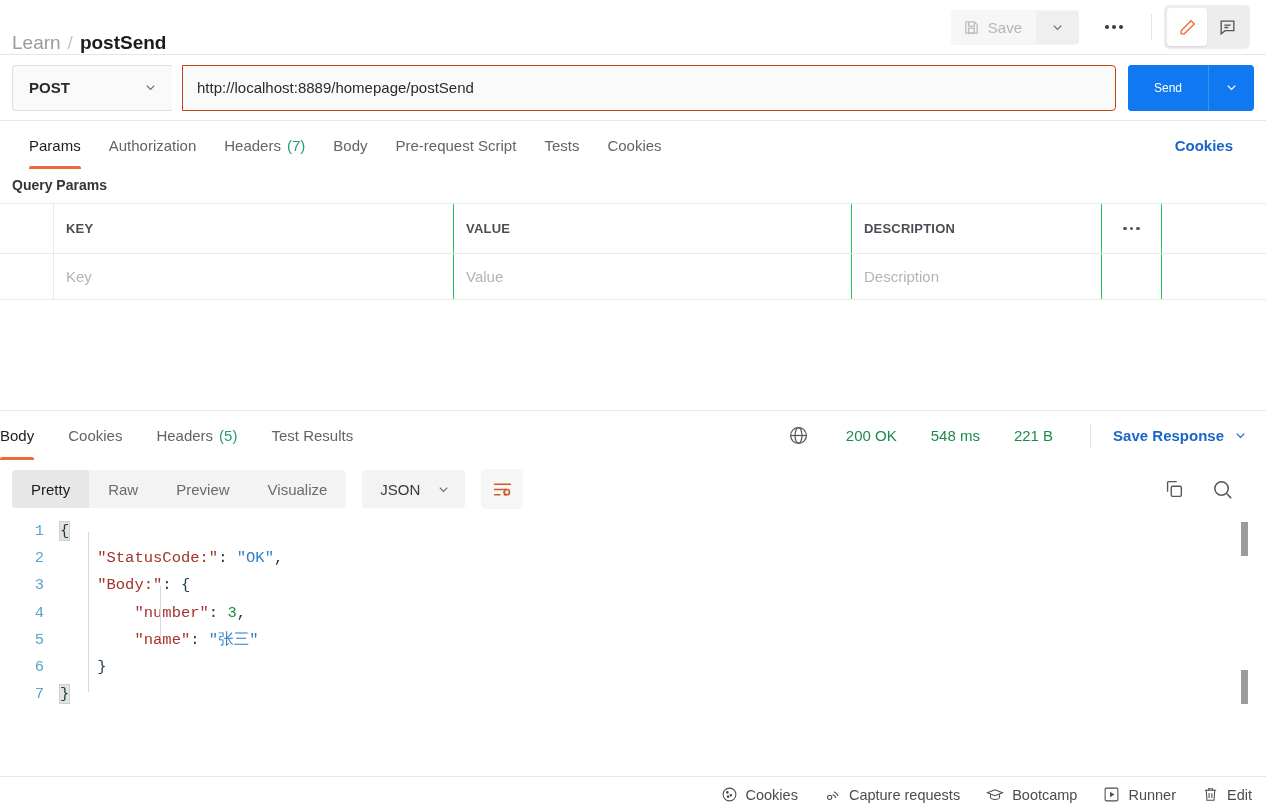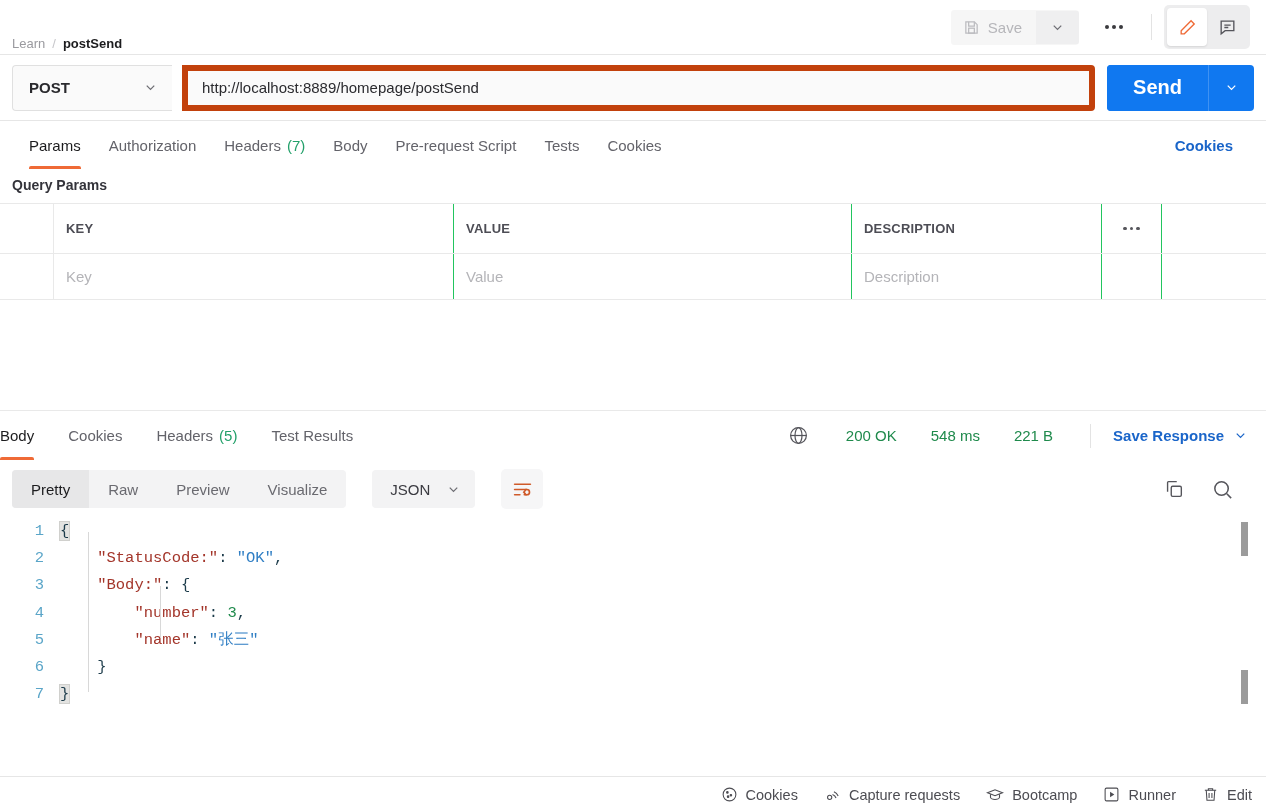--- a/index.html
+++ b/index.html
@@ -13,21 +13,21 @@
   body { position: relative; }
 
   
   .topbar {
     height: 55px;
     display: flex; align-items: center;
     border-bottom: 1px solid #e6e6e6;
     padding: 0 16px 0 12px;
     background: #fff;
   }
-  .breadcrumb { display: flex; align-items: flex-end; font-size: 13px; margin-top: 32px; }
+  .breadcrumb { display: flex; align-items: flex-end; font-size: 19px; margin-top: 32px; }
   .bc-collection { color: #9a9a9f; }
   .bc-sep { color: #c6c6ca; margin: 0 7px; }
   .bc-name { color: #1c1c1e; font-weight: bold; }
 
   .topbar-right { margin-left: auto; display: flex; align-items: center; gap: 0; }
   .save-group { display: flex; align-items: center; background: #f6f6f6; border-radius: 4px; overflow: hidden; }
   .save-btn {
     display: flex; align-items: center; gap: 8px;
     padding: 9px 14px 9px 12px;
     font-size: 15px; color: #b6b6ba; background: #f6f6f6;
@@ -59,35 +59,35 @@
     width: 160px; height: 46px;
     border: 1px solid #e0e0e0; border-right: none;
     border-radius: 4px 0 0 4px;
     background: #fafafa;
     display: flex; align-items: center; justify-content: space-between;
     padding: 0 14px 0 16px;
     font-size: 15px; font-weight: bold; color: #29292d;
   }
   .url-input {
     flex: 1; height: 46px;
-    border: 6px solid #c2410c; border-radius: 0 4px 4px 0;
+    border: 1px solid #c2410c; border-radius: 0 4px 4px 0;
     background: #fafafa;
     display: flex; align-items: center;
     padding: 0 14px;
     font-size: 15px; color: #2b2b2f;
   }
   .send-group {
     display: flex; align-items: stretch;
     background: #1078f0; border-radius: 4px; overflow: hidden;
     margin-left: 2px;
   }
   .send-btn {
     padding: 0 26px; height: 46px;
     display: flex; align-items: center;
-    color: #fff; font-size: 20px; font-weight: bold;
+    color: #fff; font-size: 12px; font-weight: normal;
     background: #1078f0; border: none; cursor: pointer;
   }
   .send-caret {
     width: 46px; height: 46px;
     display: flex; align-items: center; justify-content: center;
     border-left: 1px solid #3f92f3;
   }
 
   
   .req-tabs {
@@ -151,21 +151,21 @@
     content: ""; position: absolute; left: 0; right: 17px; bottom: 0;
     height: 3px; background: #ef6a36; border-radius: 2px 2px 0 0;
   }
   .resp-meta { margin-left: auto; display: flex; align-items: center; gap: 12px; }
   .globe-wrap { display: flex; align-items: center; padding: 0 14px 0 4px; }
   .meta-item { font-size: 15px; color: #1f8a4c; padding: 0 11px; }
   .meta-sep { width: 1px; height: 24px; background: #e3e3e3; margin: 0 10px 0 14px; }
   .save-resp { display: flex; align-items: center; gap: 9px; color: #1a65c9; font-size: 15px; font-weight: bold; cursor: pointer; padding-right: 6px; }
 
   
-  .viewer-bar { height: 58px; display: flex; align-items: center; padding: 0 12px; gap: 14px; }
+  .viewer-bar { height: 58px; display: flex; align-items: center; padding: 0 12px; gap: 4px; }
   .seg { display: flex; background: #f3f3f4; border-radius: 4px; overflow: hidden; height: 38px; }
   .seg-item {
     display: flex; align-items: center; padding: 0 19px;
     font-size: 15px; color: #6a6a70; cursor: pointer;
   }
   .seg-item.active { background: #e7e7e8; color: #1c1c1e; }
   .fmt-select {
     margin-left: 12px; height: 38px;
     background: #f3f3f4; border-radius: 4px;
     display: flex; align-items: center; gap: 16px;

